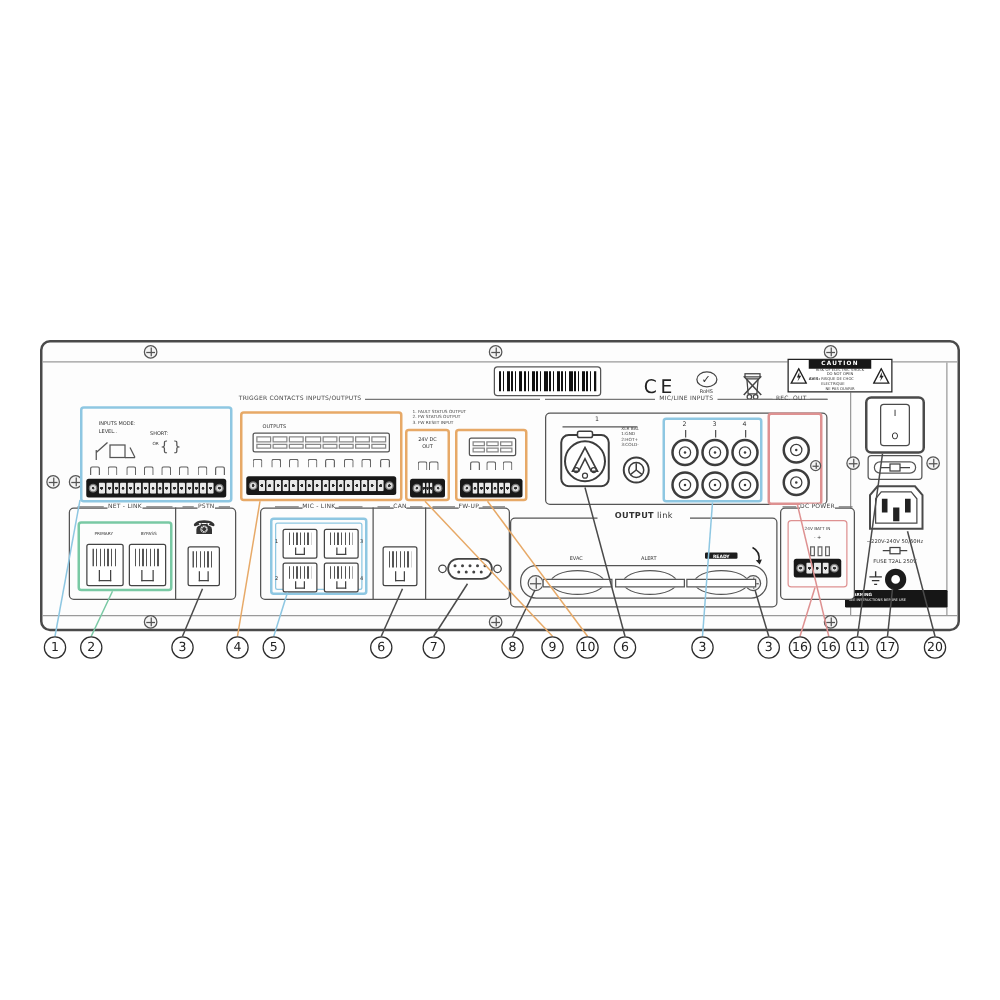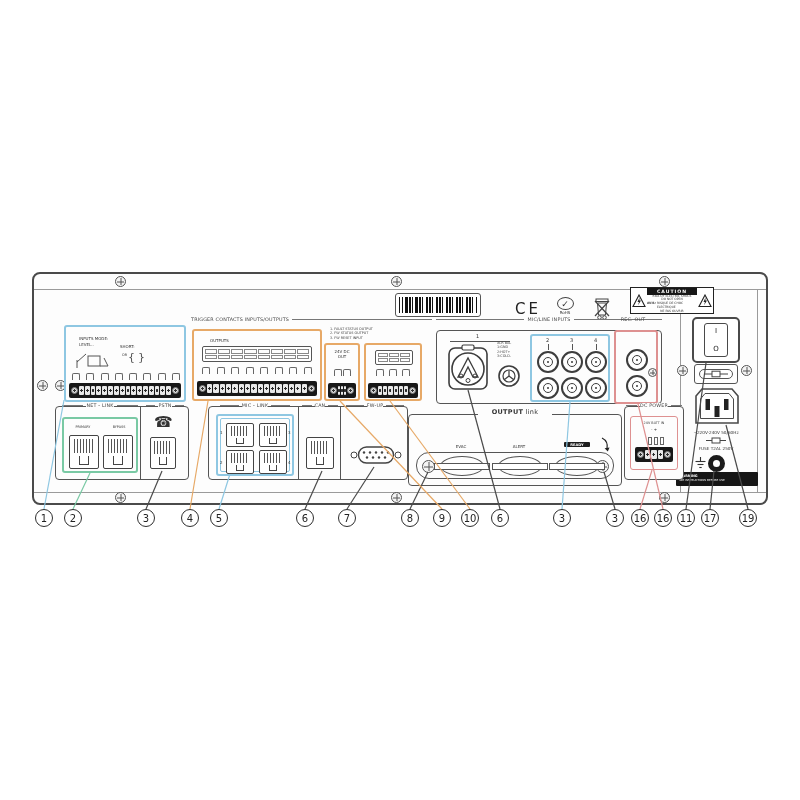--- a/index.html
+++ b/index.html
@@ -480,14 +480,14 @@
     <div class="callout" style="left: 401px; top: 509px;">8</div>
     <div class="callout" style="left: 433px; top: 509px;">9</div>
     <div class="callout" style="left: 461px; top: 509px;">10</div>
     <div class="callout" style="left: 491px; top: 509px;">6</div>
     <div class="callout" style="left: 553px; top: 509px;">3</div>
     <div class="callout" style="left: 606px; top: 509px;">3</div>
     <div class="callout" style="left: 631px; top: 509px;">16</div>
     <div class="callout" style="left: 654px; top: 509px;">16</div>
     <div class="callout" style="left: 677px; top: 509px;">11</div>
     <div class="callout" style="left: 701px; top: 509px;">17</div>
-    <div class="callout" style="left: 739px; top: 509px;">19</div>
+    <div class="callout" style="left: 739px; top: 509px;">20</div>
   </div>
 
 </body></html>

